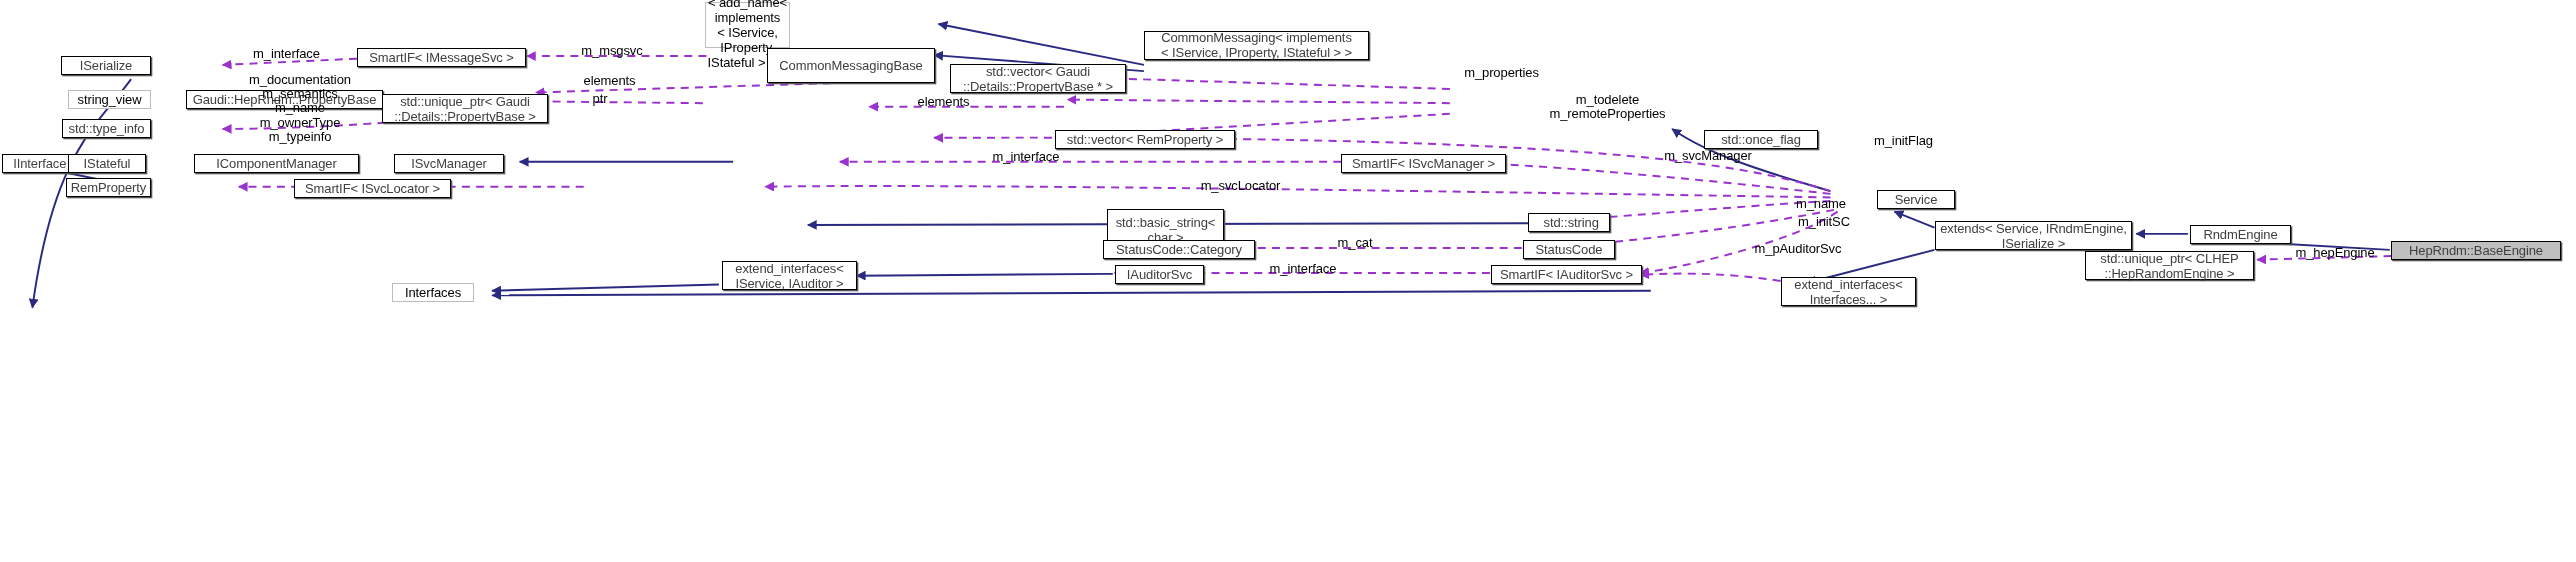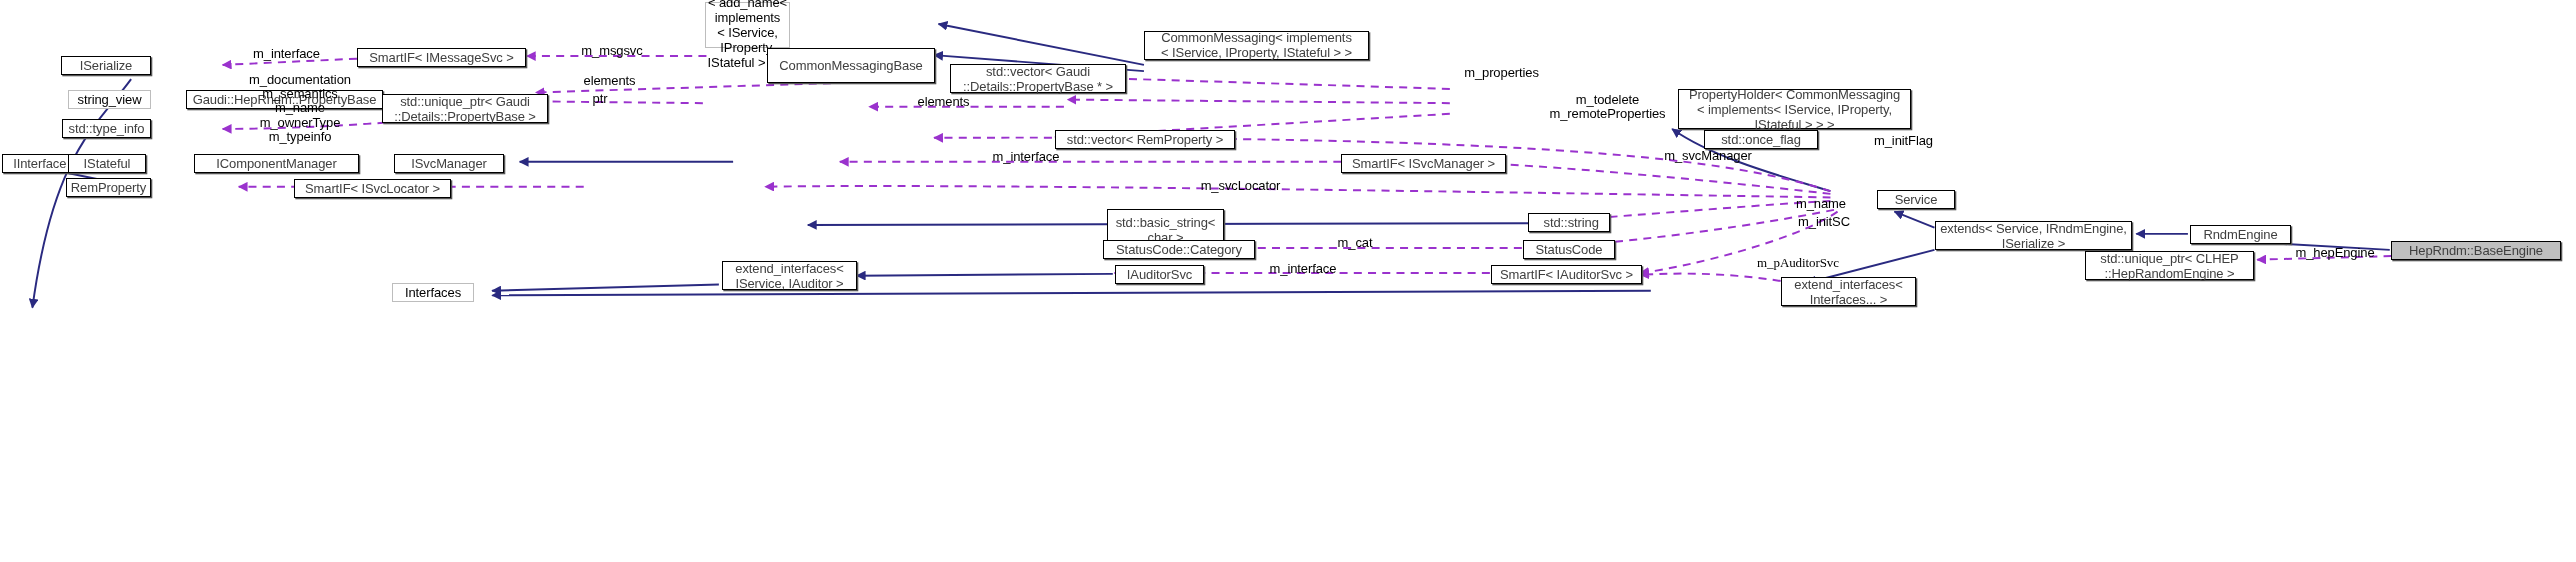--- a/index.html
+++ b/index.html
@@ -180,23 +180,20 @@
 ::Details::PropertyBase * &gt;</div>
 
   <div class="node ext" style="left:68px;top:90px;width:83px;height:18.7px;">string_view</div>
 
   <div class="node cls" style="left:186px;top:90px;width:197px;height:18.7px;">Gaudi::HepRndm::PropertyBase</div>
 
   <div class="node cls" style="left:382px;top:94px;width:166px;height:29px;">std::unique_ptr&lt; Gaudi
 ::Details::PropertyBase &gt;</div>
 
 
-  <div class="node cls" style="left:1678px;top:89px;width:233px;height:40px;">PropertyHolder&lt; CommonMessaging
-&lt; implements&lt; IService, IProperty,
-IStateful &gt; &gt; &gt;</div>
 
   <div class="node cls" style="left:62px;top:119px;width:89px;height:18.7px;">std::type_info</div>
 
   <div class="node cls" style="left:1055px;top:130px;width:180px;height:18.7px;">std::vector&lt; RemProperty &gt;</div>
 
   <div class="node cls" style="left:1704px;top:130px;width:114px;height:18.7px;">std::once_flag</div>
 
   <div class="node cls" style="left:1.8px;top:154px;width:76px;height:18.7px;">IInterface</div>
 
   <div class="node cls" style="left:68px;top:154px;width:78px;height:18.7px;">IStateful</div>
@@ -272,19 +269,19 @@
   <div class="edge-label" style="left:968px;top:150px;width:116px;">m_interface</div>
 
   <div class="edge-label" style="left:1174px;top:179px;width:133px;">m_svcLocator</div>
 
   <div class="edge-label" style="left:1772px;top:197px;width:98px;">m_name</div>
 
   <div class="edge-label" style="left:1775px;top:215px;width:98px;">m_initSC</div>
 
   <div class="edge-label" style="left:1315px;top:236px;width:80px;">m_cat</div>
 
-  <div class="edge-label" style="left:1727px;top:256px;width:142px;font-family:Liberation Serif, serif;">m_pAuditorSvc</div>
+  <div class="edge-label" style="left:1727px;top:242px;width:142px;">m_pAuditorSvc</div>
 
   <div class="edge-label" style="left:2277px;top:246px;width:116px;">m_hepEngine</div>
 
   <div class="edge-label" style="left:1245px;top:262px;width:116px;">m_interface</div>
 </div>
 
 
 </body></html>

